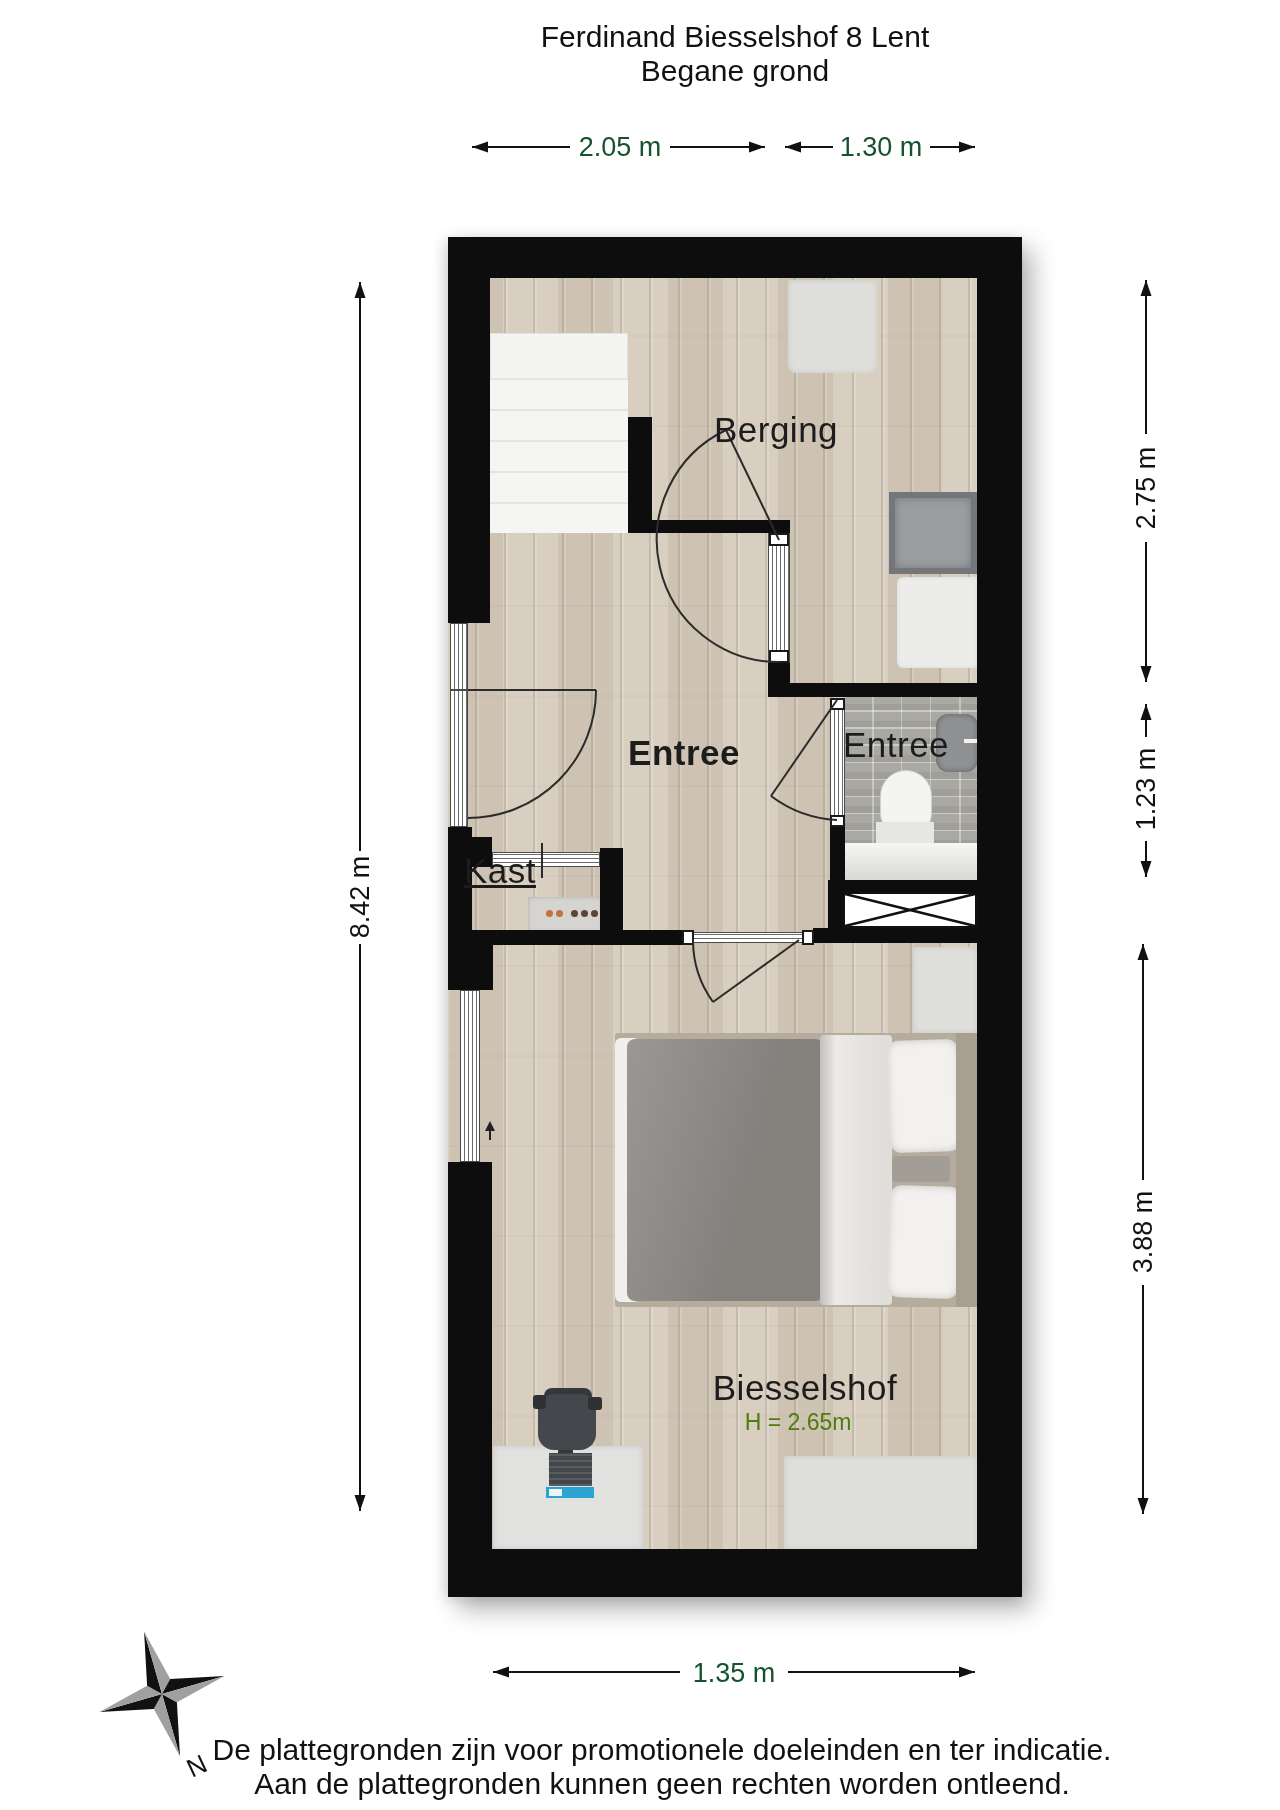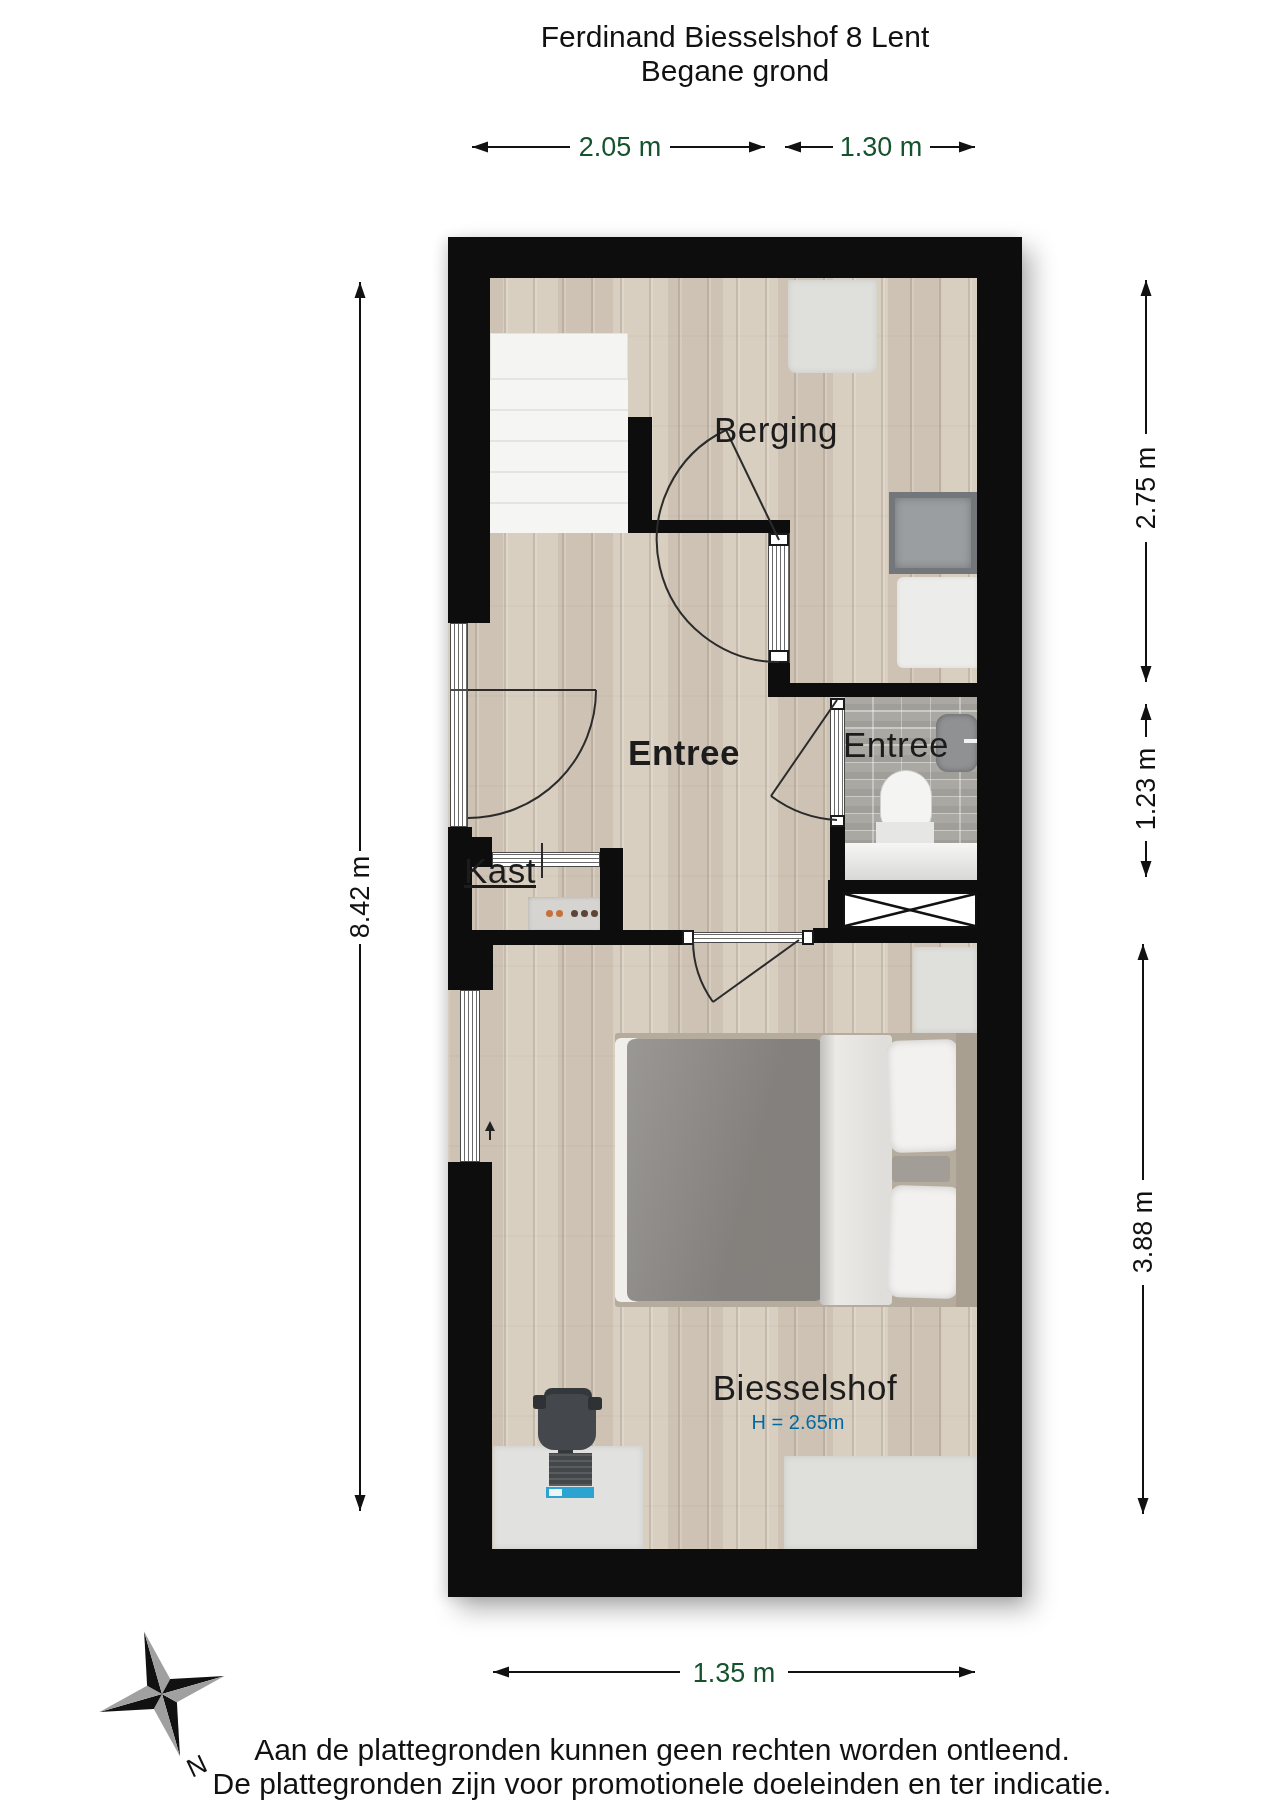--- a/index.html
+++ b/index.html
@@ -56,21 +56,21 @@
   .cam{background:#34383b;}
   .blue-bar{background:#2ba4d2;}
   .blue-bar-white{background:#eef3f5;}
   .chair-seat{background:#44474b;border-radius:16px;}
   .chair-back{background:#34383b;border-radius:10px;}
   .chair-knob{background:#2e3235;border-radius:3px;}
   .xbox{background:#ffffff;border:2.5px solid #111;box-sizing:border-box;}
   
   .room-label{font-size:35px;letter-spacing:.5px;color:#1c1c1c;white-space:nowrap;
      transform:translate(-50%,-50%);}
-  .sub-label{font-size:20px;color:#0369a1;white-space:nowrap;transform:translate(-50%,-50%);}
+  .sub-label{font-size:23px;color:#4d7c0f;white-space:nowrap;transform:translate(-50%,-50%);}
   .dim{font-size:27px;color:#14532d;white-space:nowrap;transform:translate(-50%,-50%);}
   .dim-rot{font-size:27px;color:#111;white-space:nowrap;transform:translate(-50%,-50%) rotate(-90deg);}
   .title-line{font-size:30px;color:#111;white-space:nowrap;transform:translateX(-50%);}
   .disclaimer{font-size:30px;line-height:34px;color:#111;text-align:center;white-space:nowrap;
      transform:translateX(-50%);}
   svg.overlay{position:absolute;left:0;top:0;pointer-events:none;}
 </style>
 </head>
 <body>
 
@@ -243,17 +243,17 @@
   <div class="abs dim" style="left:734px;top:1673px;">1.35 m</div>
 
   <div class="abs room-label" style="left:776px;top:430px;">Berging</div>
   <div class="abs room-label" style="left:684px;top:753px;font-weight:bold;">Entree</div>
   <div class="abs room-label" style="left:896px;top:745px;">Entree</div>
   <div class="abs room-label" style="left:500px;top:871px;text-decoration:underline;">Kast</div>
   <div class="abs room-label" style="left:805px;top:1388px;">Biesselshof</div>
   <div class="abs sub-label" style="left:798px;top:1422px;">H = 2.65m</div>
 
   <div class="abs disclaimer" style="left:662px;top:1733px;">
+    <div>De plattegronden zijn voor promotionele doeleinden en ter indicatie.</div>
     <div>Aan de plattegronden kunnen geen rechten worden ontleend.</div>
-    <div>De plattegronden zijn voor promotionele doeleinden en ter indicatie.</div>
   </div>
 
 </div>
 
 </body></html>

